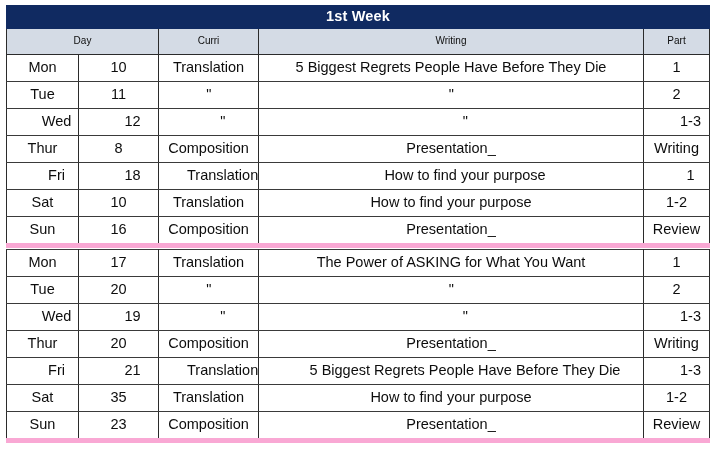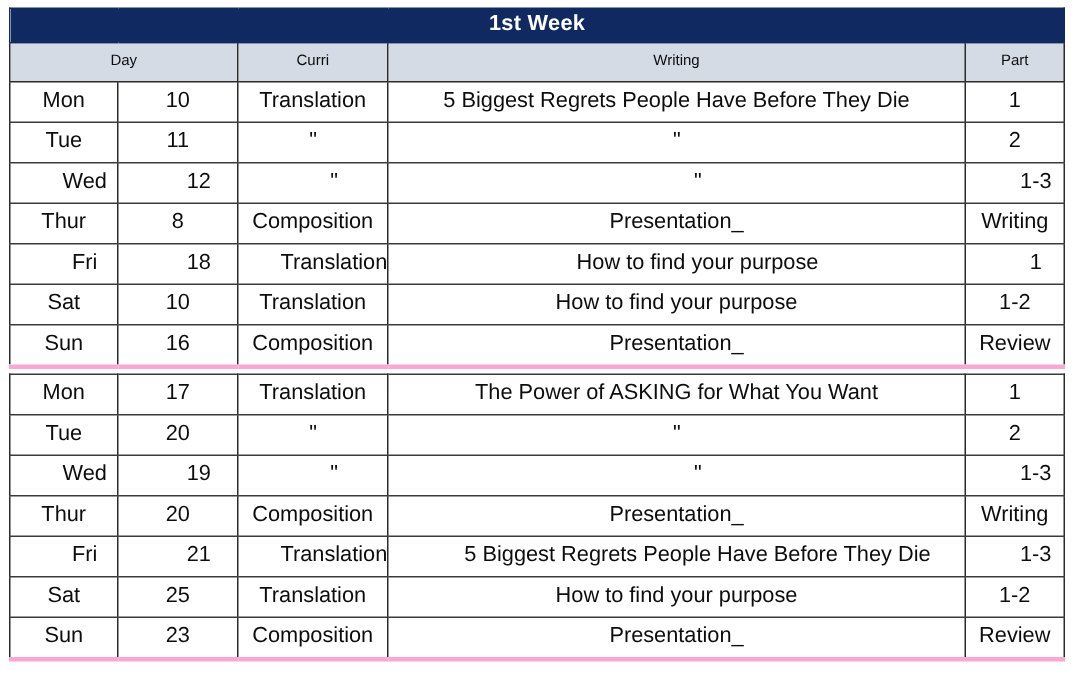--- a/index.html
+++ b/index.html
@@ -90,21 +90,21 @@
   tr.data-row.thin-sep td {
     border-top: 1px solid #8c8c8c;
     padding-left: 28px;
   }
 
   tr.data-row.no-top td {
     border-top: none;
   }
 
   tr.data-row.last-row td {
-    border-bottom: 3px solid #f9a8d4;
+    border-bottom: 5px solid #f9a8d4;
   }
 
   
   .day-sat, .date-sat { color: #1F6FC4; }
   .day-sun, .date-sun { color: #E8001B; }
 
   
   col.c-day     { width: 72px;  }
   col.c-date    { width: 80px;  }
   col.c-curri   { width: 100px; }
@@ -232,21 +232,21 @@
         </tr>
         <tr class="data-row thin-sep">
           <td>Fri</td>
           <td>21</td>
           <td>Translation</td>
           <td>5 Biggest Regrets People Have Before They Die</td>
           <td>1-3</td>
         </tr>
         <tr class="data-row">
           <td class="day-sat">Sat</td>
-          <td class="date-sat">25</td>
+          <td class="date-sat">35</td>
           <td>Translation</td>
           <td>How to find your purpose</td>
           <td>1-2</td>
         </tr>
         <tr class="data-row no-top last-row">
           <td class="day-sun">Sun</td>
           <td class="date-sun">23</td>
           <td>Composition</td>
           <td>Presentation_</td>
           <td>Review</td>

